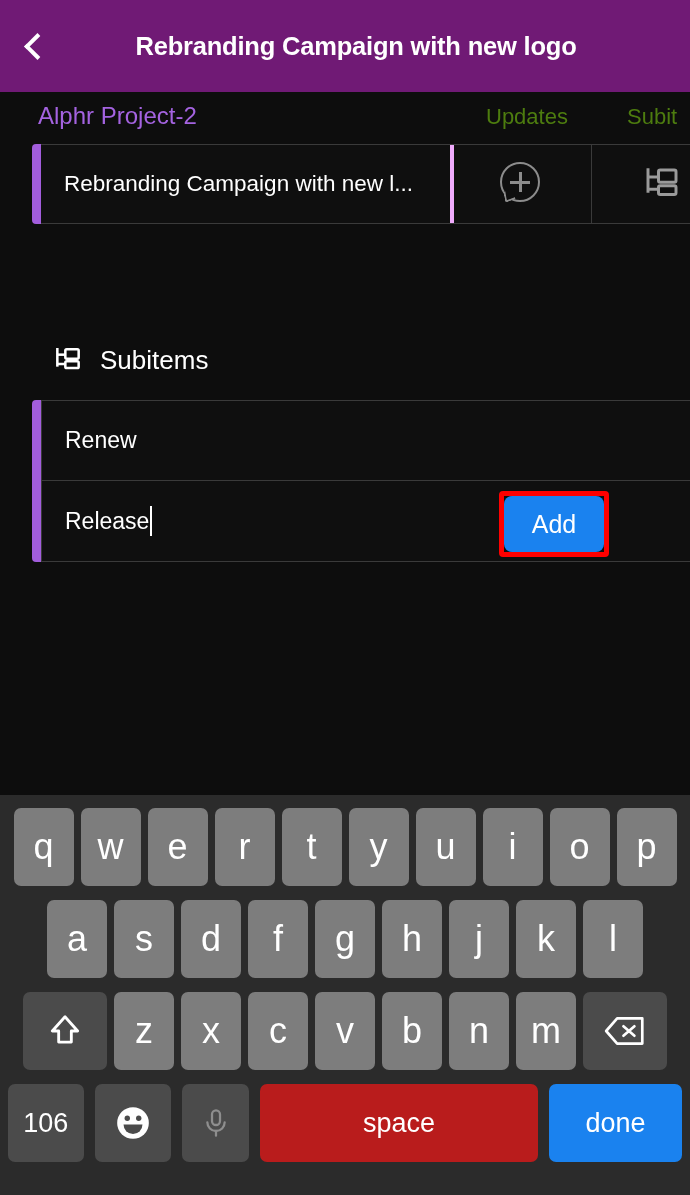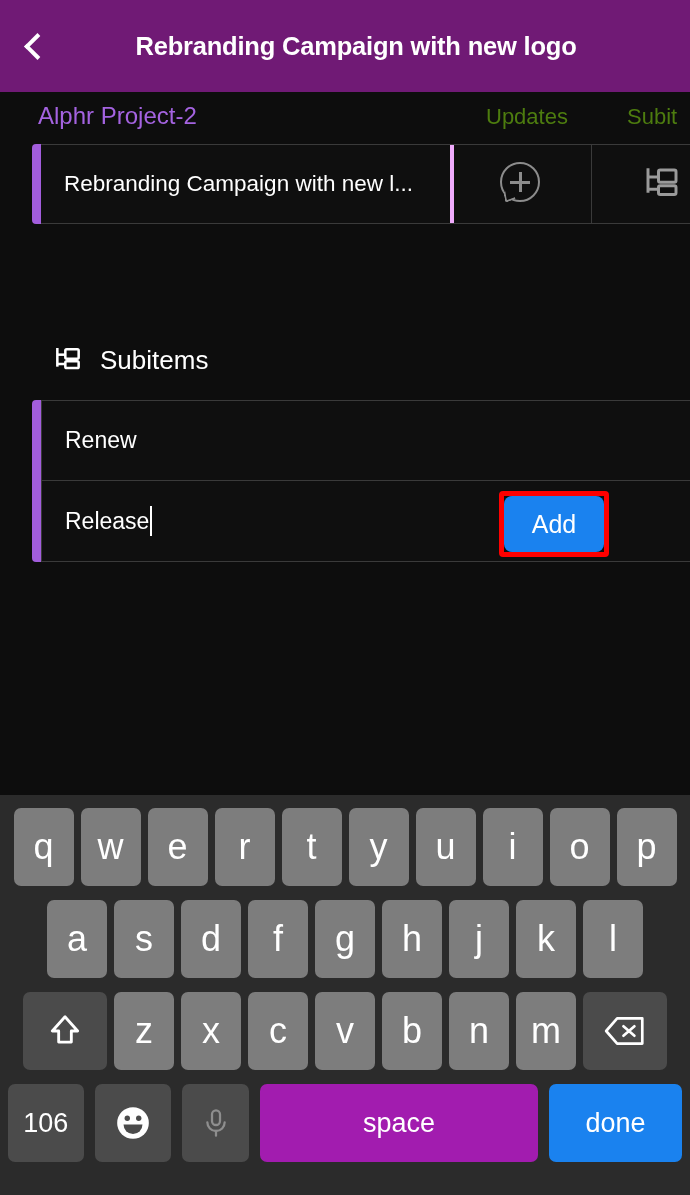--- a/index.html
+++ b/index.html
@@ -135,21 +135,21 @@
   }
   .kb-row { display:flex; justify-content:center; align-items:center; height:92px; }
   .key {
     background:#7d7d7d; color:#ffffff; border-radius:7px;
     display:flex; align-items:center; justify-content:center;
     font-size:36px; margin:0 3.5px; height:78px; width:60px;
     cursor:pointer; user-select:none;
   }
   .key.dark { background:#4b4b4b; }
   .key.wide { width:84px; }
-  .key.space { width:290px; background:#a21caf; font-size:27px; }
+  .key.space { width:290px; background:#b91c1c; font-size:27px; }
   .key.done { width:140px; background:#1a82ef; font-size:27px; }
   .key.num { width:80px; font-size:27px; }
   .key.emoji { width:80px; font-size:32px; }
   .key.mic { width:70px; }
   .row2 { padding-left:26px; padding-right:26px; }
   .row4 { gap:4px; }
   .shift-ico, .bksp-ico { display:block; }
 </style>
 </head>
 <body>

